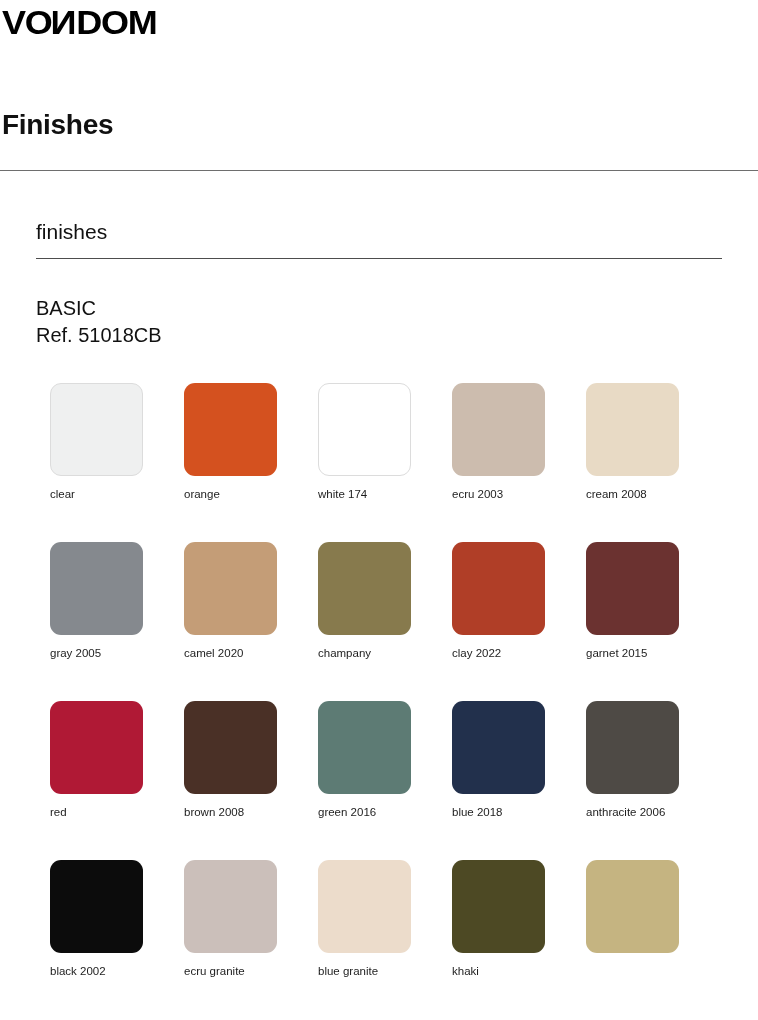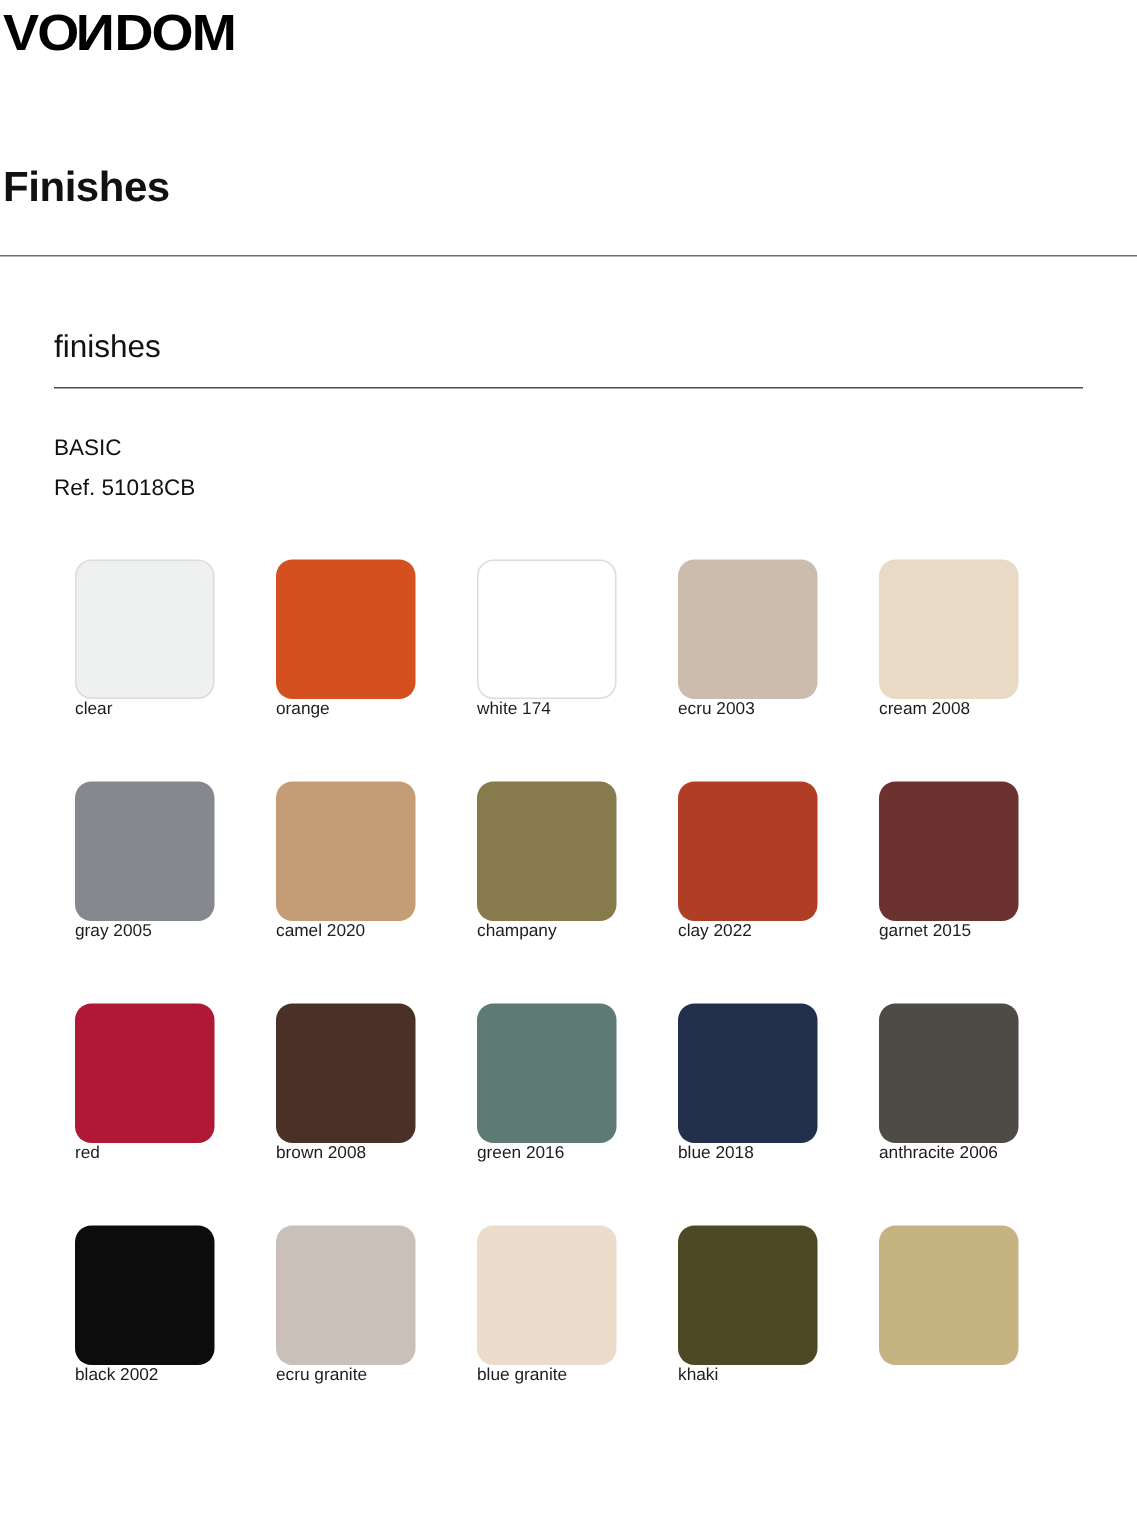--- a/index.html
+++ b/index.html
@@ -70,22 +70,22 @@
     letter-spacing: 0px;
   }
   .rule-section {
     margin-top: 13px;
     height: 1px;
     background: #4d4d4d;
     width: 686px;
   }
 
   .meta {
-    margin-top: 26px;
-    font-size: 15px;
+    margin-top: 36px;
+    font-size: 20px;
     line-height: 27px;
     color: #111111;
   }
 
   
   .swatch-grid {
     margin-top: 34px;
     display: grid;
     grid-template-columns: repeat(5, 134px);
     row-gap: 41px;
@@ -97,20 +97,21 @@
   .swatch-chip {
     width: 93px;
     height: 93px;
     border-radius: 11px;
     box-sizing: border-box;
   }
   .swatch-chip.bordered {
     border: 1px solid #dcdcdc;
   }
   .swatch-label {
+    margin-top: 11px;
     font-size: 11.5px;
     color: #1d1d1d;
     line-height: 14px;
     white-space: nowrap;
   }
 </style>
 </head>
 <body>
 
 <div class="logo-bar">

